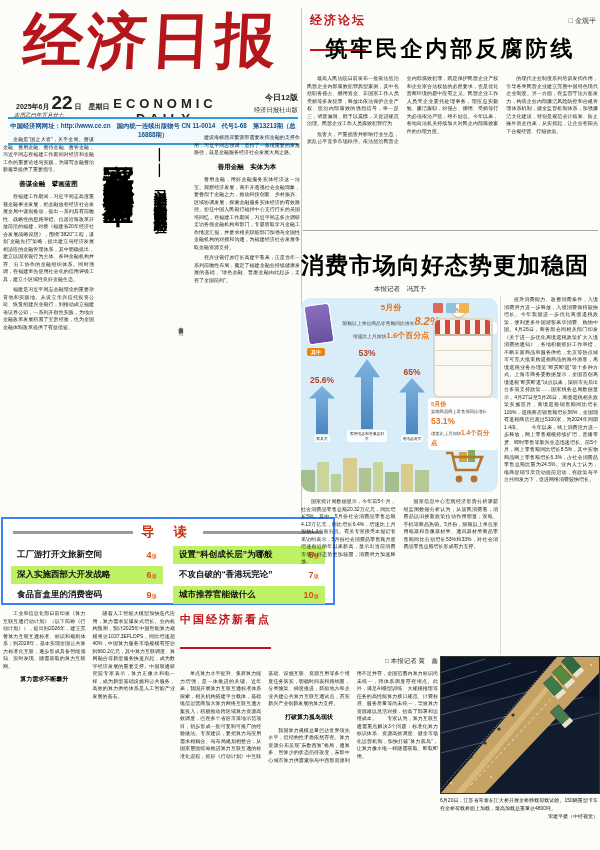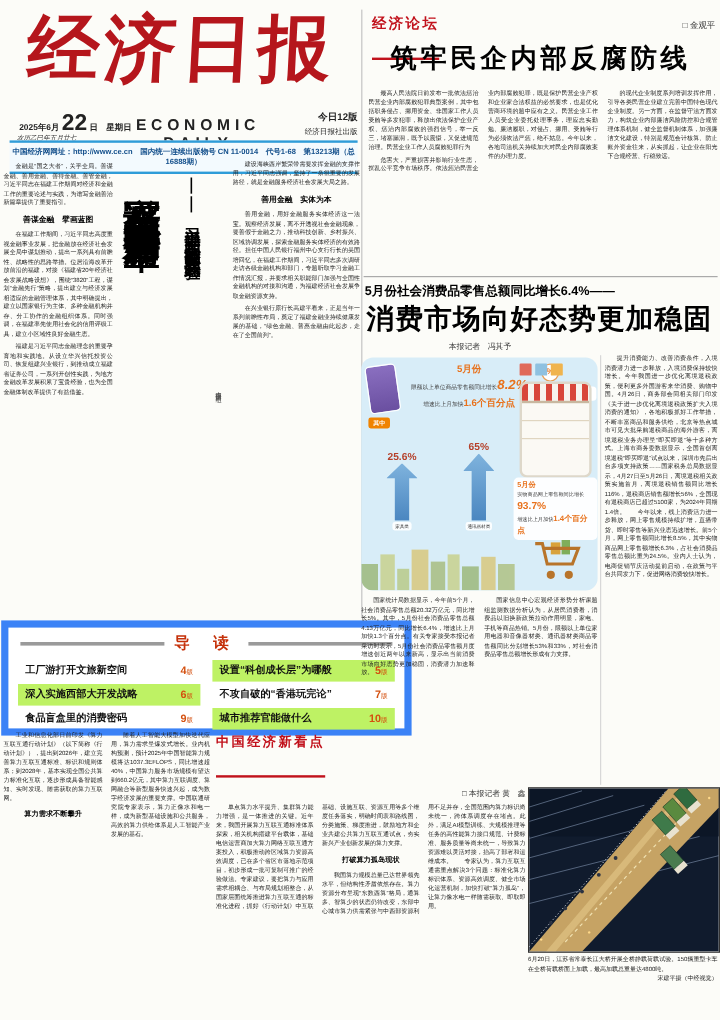--- a/index.html
+++ b/index.html
@@ -23,34 +23,34 @@
   
   .red-label{color:#c1121c;font-weight:900;font-size:12px;letter-spacing:2px;
              border-bottom:2px solid #c1121c;padding-bottom:20px;display:inline-block;}
   .h-forum{font-size:22px;font-weight:900;letter-spacing:3px;text-align:center;color:#000;}
   .byline-sm{font-size:7px;color:#333;}
   
   .v-head{font-size:31px;font-weight:900;letter-spacing:3px;color:#000;}
   .v-sub{font-size:13.5px;font-weight:bold;color:#000;letter-spacing:2px;}
   .v-author{font-size:5px;color:#444;letter-spacing:1px;}
   
-  .guide-box{border:6px solid #3b82f6;background:#fff;text-align:center;}
+  .guide-box{border:2px solid #3b82f6;background:#fff;text-align:center;}
   .guide-titlerow{display:flex;align-items:center;gap:8px;padding:4px 10px 2px;}
   .guide-rule{flex:1;height:3px;background:#9a9a9a;}
   .guide-title{color:#c5310a;font-weight:900;font-size:13px;letter-spacing:8px;}
   .guide-grid{display:grid;grid-template-columns:1fr 1fr;column-gap:10px;row-gap:2px;padding:3px 8px 5px;}
   .guide-item{display:flex;justify-content:space-between;align-items:center;
               font-size:8.5px;font-weight:bold;padding:3px 6px;}
   .guide-item.peach{background:#bef264;}
   .guide-page{color:#d4500f;font-size:9px;font-weight:900;white-space:nowrap;}
   .guide-unit{font-size:5.5px;font-weight:normal;}
   
   .kicker{font-size:10.5px;font-weight:bold;color:#000;}
   .h-consume{font-family:"Liberation Serif",serif;font-size:23px;font-weight:900;
-             letter-spacing:1px;text-align:center;color:#000;}
+             letter-spacing:1px;color:#000;}
   .panel{background:#d8edf8;border-radius:10px;overflow:hidden;}
   .ig-month{color:#e8721c;font-weight:900;font-size:8px;}
   .ig-line{font-size:4.8px;color:#444;line-height:1.5;}
   .ig-v1{font-size:11px;font-weight:900;color:#e8721c;font-style:italic;}
   .ig-v2{font-size:8px;font-weight:900;color:#e8721c;}
   .legend-chip{background:#fff;border-radius:3px;padding:2px 3px;display:flex;gap:2px;align-items:center;
                font-size:4.3px;color:#2f6fb0;font-weight:bold;line-height:1.3;}
   .arr-icon{width:6px;height:8px;background:#4a86c0;
             clip-path:polygon(50% 0,100% 35%,72% 35%,72% 100%,28% 100%,28% 35%,0 35%);}
   .arrow-col{display:flex;flex-direction:column;align-items:center;justify-content:flex-end;}
@@ -155,21 +155,20 @@
         <span>食品盲盒里的消费密码</span>
         <span class="guide-page"><span>9</span><span class="guide-unit">版</span></span>
       </div>
       <div class="guide-item peach">
         <span>城市推荐官能做什么</span>
         <span class="guide-page"><span>10</span><span class="guide-unit">版</span></span>
       </div>
     </div>
   </div>
 
-  <div class="abs kicker" style="left:304px;top:236px;width:294px;">5月份社会消费品零售总额同比增长6.4%——</div>
   <div class="abs h-consume" style="left:301px;top:250px;width:297px;">消费市场向好态势更加稳固</div>
   <div class="abs byline-sm" style="left:303px;top:285px;width:194px;text-align:center;font-size:6.5px;">本报记者　冯其予</div>
 
   <div class="abs panel" style="left:301px;top:298px;width:197px;height:194px;">
     <div class="abs" style="left:5px;top:6px;width:24px;height:38px;background:linear-gradient(#8a6fc0,#6a4fa0);border-radius:4px;transform:rotate(-8deg);border:1px solid #fff;"></div>
     <div class="abs tag-chip" style="left:6px;top:50px;">其中</div>
     <div class="abs" style="left:34px;top:4px;width:112px;text-align:center;">
       <div class="ig-month">5月份</div>
       <div class="ig-line"><span>限额以上单位商品零售额同比增长</span><span class="ig-v1">8.2%</span></div>
       <div class="ig-line"><span>增速比上月加快</span><span class="ig-v2">1.6个百分点</span></div>
@@ -177,20 +176,25 @@
     <div class="abs pct-badge" style="left:150px;top:5px;">%</div>
     <div class="abs legend-chip" style="left:150px;top:24px;width:40px;">
       <div class="arr-icon"></div>
       <span>零售额同比增速</span>
     </div>
     <div class="abs" style="left:2px;top:40px;width:128px;height:104px;display:flex;align-items:flex-end;justify-content:space-around;">
       <div class="arrow-col">
         <div class="arrow-val">25.6%</div>
         <div class="arrow-shape" style="height:48px;"></div>
         <div class="arrow-label">家具类</div>
+      </div>
+      <div class="arrow-col">
+        <div class="arrow-val">53%</div>
+        <div class="arrow-shape" style="height:70px;"></div>
+        <div class="arrow-label">家用电器和音像器材类</div>
       </div>
       <div class="arrow-col">
         <div class="arrow-val">65%</div>
         <div class="arrow-shape" style="height:56px;"></div>
         <div class="arrow-label">通讯器材类</div>
       </div>
     </div>
     <svg class="abs" style="left:0;top:146px;" width="128" height="48" viewBox="0 0 128 48">
       <g opacity="0.85">
         <rect x="0" y="26" width="14" height="22" fill="#9db87c"></rect>
@@ -209,21 +213,21 @@
       <div class="gift" style="background:#8fc1e0;"></div>
       <div class="gift" style="background:#f0b44e;"></div>
     </div>
     <div class="abs phone" style="left:132px;top:20px;width:56px;height:76px;">
       <div class="awning"></div>
       <div class="shelf"></div>
       <div class="shelf"></div>
     </div>
     <div class="abs net-chip" style="left:127px;top:100px;width:64px;">
       <div class="ig-month" style="font-size:6px;">5月份</div>
-      <div class="net-line"><span>实物商品网上零售额同比增长</span><span class="net-v1">93.7%</span></div>
+      <div class="net-line"><span>实物商品网上零售额同比增长</span><span class="net-v1">53.1%</span></div>
       <div class="net-line"><span>增速比上月加快</span><span class="net-v2">1.4个百分点</span></div>
     </div>
     <svg class="abs" style="left:142px;top:150px;" width="46" height="40" viewBox="0 0 46 40">
       <rect x="16" y="4" width="8" height="10" fill="#d8a23c"></rect>
       <rect x="25" y="2" width="7" height="12" fill="#7fae5a"></rect>
       <path d="M3 5 h6 l4 17 h21 l5 -13 h-28" fill="none" stroke="#b8742a" stroke-width="2.6"></path>
       <circle cx="16" cy="31" r="3.4" fill="#b8742a"></circle>
       <circle cx="31" cy="31" r="3.4" fill="#b8742a"></circle>
     </svg>
   </div>

